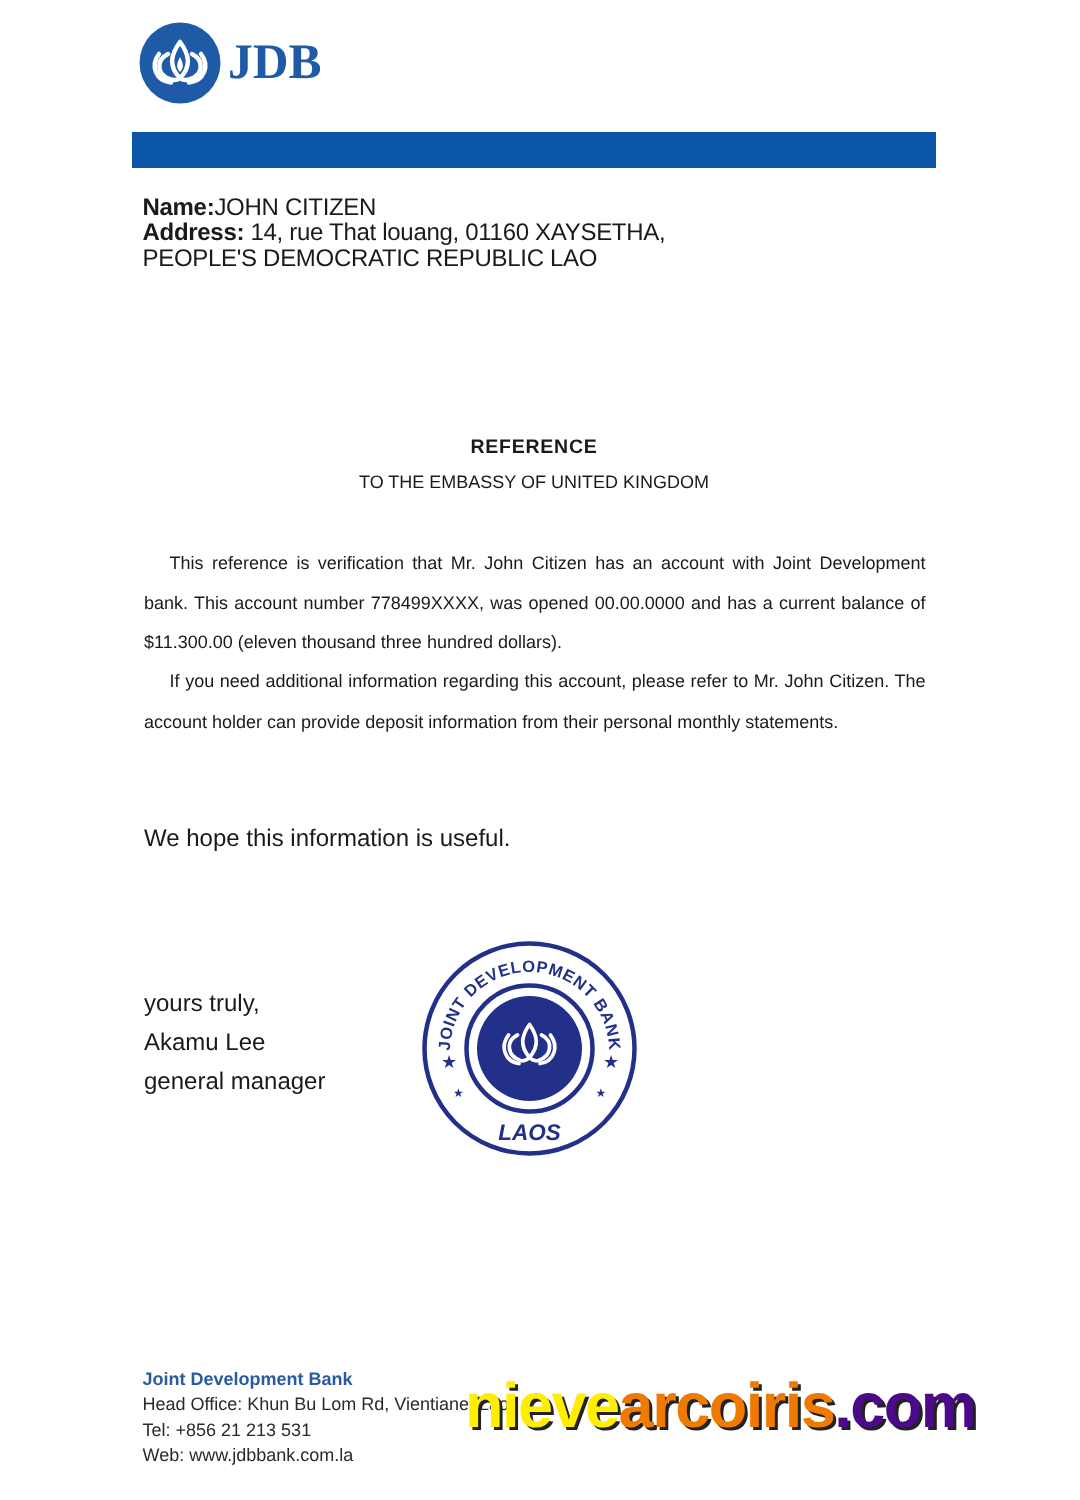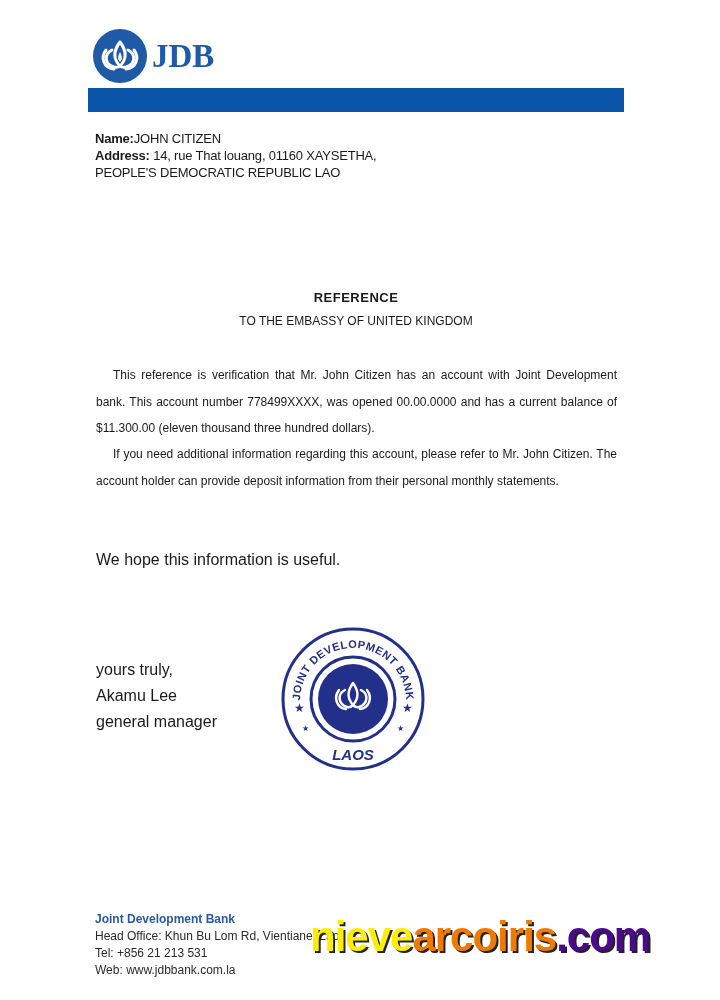--- a/index.html
+++ b/index.html
@@ -1,23 +1,23 @@
 <!DOCTYPE html>
 <html><head>
 <meta charset="utf-8">
 <style>
   html, body { margin: 0; padding: 0; background: #ffffff; }
   body { width: 720px; height: 1000px; position: relative; overflow: hidden;
          font-family: "Liberation Sans", sans-serif; color: #1a1a1a; }
   .abs { position: absolute; }
-  .logo { left: 92px; top: 28px; display: flex; align-items: center; }
+  .logo { left: 92px; top: 14px; display: flex; align-items: center; }
   .logo-text { font-family: "Liberation Serif", serif; font-weight: bold; font-size: 33px;
                color: #1f5aa6; margin-left: 4px; letter-spacing: 0px; }
   .bar { left: 88px; top: 88px; width: 536px; height: 24px; background: #0b55a8; }
-  .addr { left: 95px; top: 130px; font-size: 13px; line-height: 17px; letter-spacing: -0.2px; }
+  .addr { left: 95px; top: 130px; font-size: 16px; line-height: 17px; letter-spacing: -0.2px; }
   .addr b { font-weight: bold; }
   .ref-title { left: 0; width: 712px; top: 290px; text-align: center; font-weight: bold;
                font-size: 13px; letter-spacing: 0.5px; }
   .ref-sub { left: 0; width: 712px; top: 314px; text-align: center; font-size: 12px; }
   .para { left: 96px; width: 521px; font-size: 12px; line-height: 26.5px; text-align: justify; }
   .para p { margin: 0; text-indent: 17px; }
   .p1 { top: 362px; }
   .p2 { top: 441px; }
   .hope { left: 96px; top: 551px; font-size: 16px; }
   .sign { left: 96px; top: 657px; font-size: 16px; line-height: 26px; }

